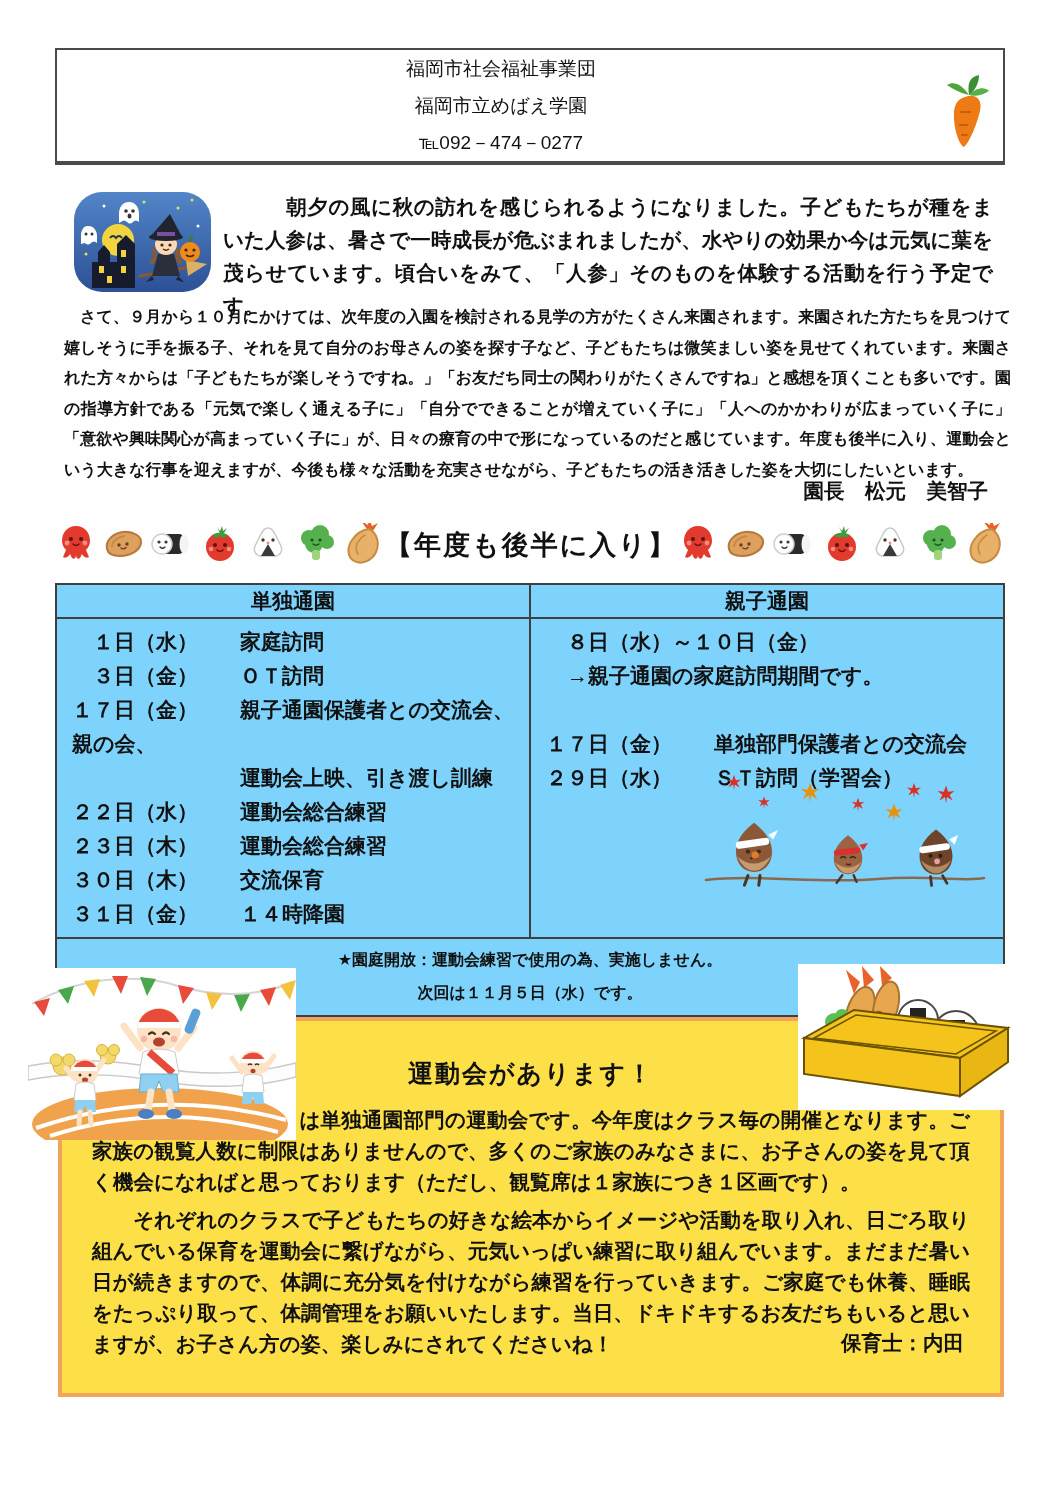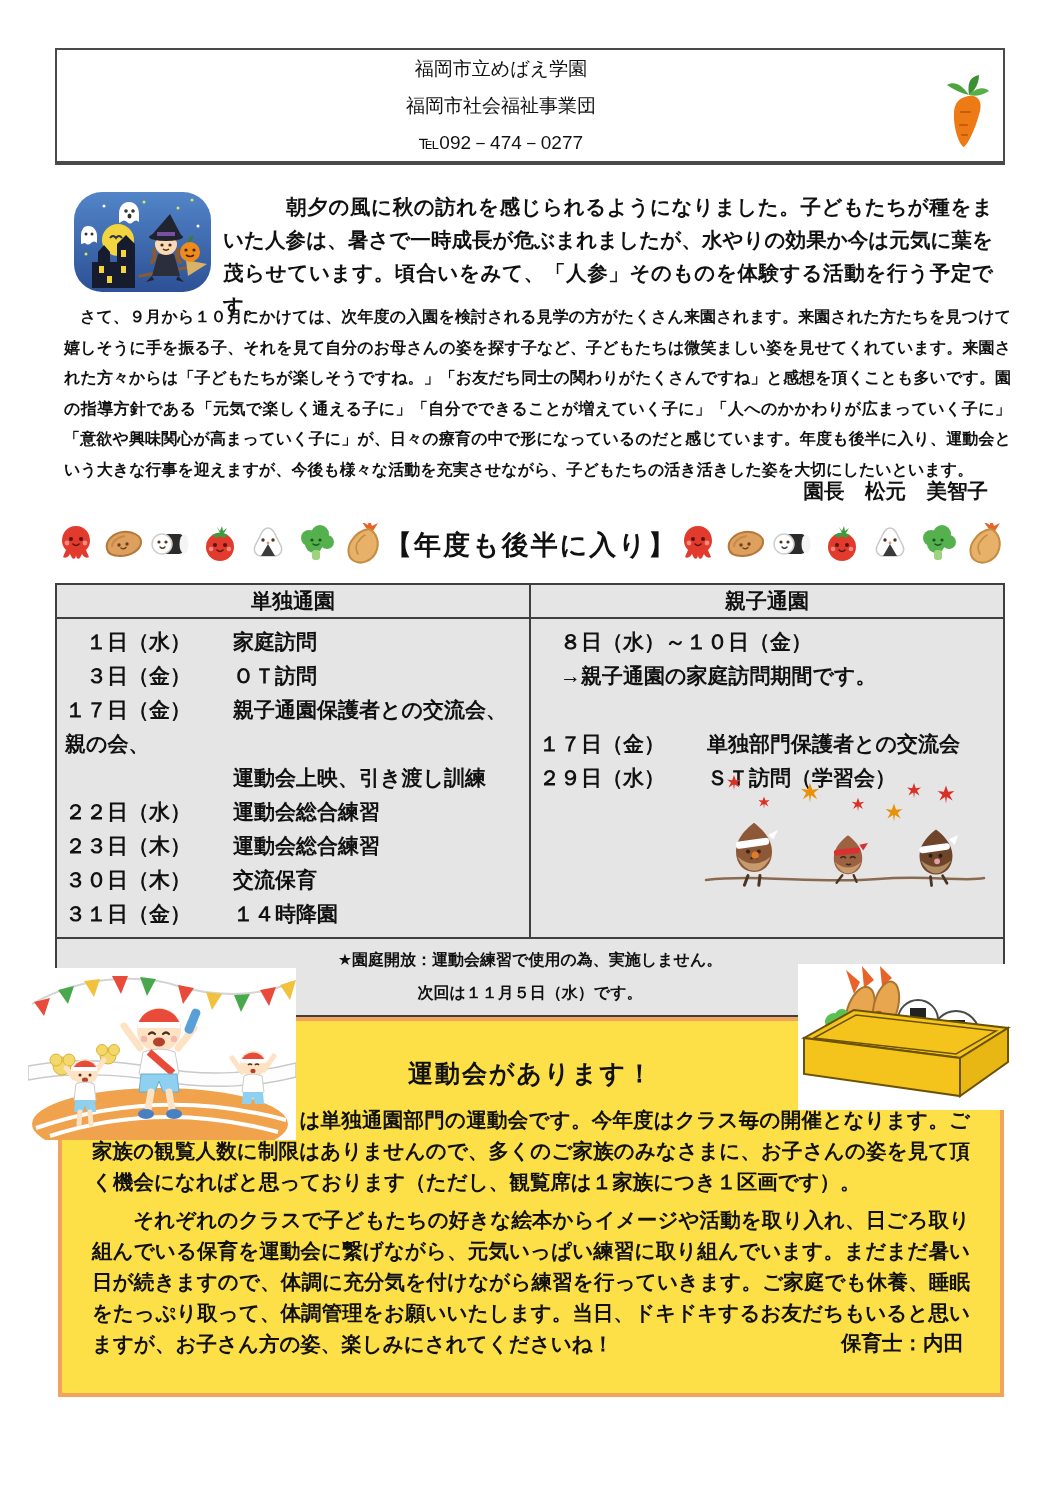--- a/index.html
+++ b/index.html
@@ -45,27 +45,27 @@
   .decor-row{
     position:absolute;left:55px;top:517px;width:950px;height:56px;
     display:flex;align-items:center;
   }
   .food-group{display:flex;gap:6px;align-items:flex-end;}
   .food-icon{width:42px;height:44px;}
   .schedule-heading{flex:1;text-align:center;font-size:27px;font-weight:bold;letter-spacing:2px;white-space:nowrap;}
   
   .events-table{
     position:absolute;left:55px;top:583px;width:950px;border-collapse:collapse;table-layout:fixed;
-    background:#e5e5e5;
+    background:#7dd3fc;
   }
   .events-table th,.events-table td{border:2px solid #3f3f3f;}
   .events-table th{font-size:21px;font-weight:bold;text-align:center;padding:2px 0;height:26px;}
   .body-cell{
     height:285px;vertical-align:top;font-size:21px;line-height:34px;
-    padding:6px 8px;white-space:pre-line;font-weight:bold;
+    padding:6px 15px;white-space:pre-line;font-weight:bold;
   }
   .note-cell{text-align:center;font-size:16px;line-height:33px;padding:4px 0 6px;font-weight:bold;}
   .chestnuts-wrap{position:absolute;left:698px;top:768px;width:292px;height:128px;z-index:3;}
   
   .sports-box{
     position:absolute;left:58px;top:1017px;width:946px;height:380px;
     border:4px solid #f2a35c;box-sizing:border-box;z-index:1;background:#fde047;
   }
   .sports-heading{margin:36px 0 0 0;text-align:center;font-size:25px;font-weight:bold;letter-spacing:2px;}
   .sports-para{margin:14px 30px 0;font-size:20.5px;line-height:31px;text-align:justify;font-weight:bold;}
@@ -132,22 +132,22 @@
     <g id="ic-ebifry">
       <path d="M24 6 L18 -2 L25 2 L26 -5 L29 3 L35 0 L30 8 Z" fill="#e8622a"></path>
       <path d="M26 6 C34 10 37 20 33 29 C29 38 18 42 11 38 C4 34 4 24 9 17 C13 11 19 7 26 6 Z" fill="#e8b169" stroke="#c68c42" stroke-width="2"></path>
       <path d="M14 20 q-2 6 1 11 M22 12 q-4 2 -7 7" stroke="#c68c42" stroke-width="1.6" fill="none" stroke-linecap="round"></path>
     </g>
   </defs>
 </svg>
 
 <div class="header-box">
   <div class="header-org-cell">
+    <div>福岡市社会福祉事業団</div>
     <div>福岡市立めばえ学園</div>
-    <div>福岡市社会福祉事業団</div>
     <div>℡092－474－0277</div>
     <span class="carrot-wrap">
       <svg viewBox="0 0 46 80" width="46" height="80">
         <path d="M24 21 C16 9 8 7 2 11 C8 15 15 19 24 21 Z" fill="#4da43e"></path>
         <path d="M24 21 C22 7 26 3 34 1 C34 9 30 17 24 21 Z" fill="#3d8f33"></path>
         <path d="M24 21 C32 13 40 13 44 17 C38 21 30 23 24 21 Z" fill="#56b047"></path>
         <path d="M20 23 C30 19 38 25 35 37 C31 53 24 69 19 73 C14 71 8 53 9 38 C10 28 14 25 20 23 Z" fill="#ee7a16"></path>
         <path d="M16 38 h9 M15 51 h7 M17 61 h5" stroke="#c45f08" stroke-width="2" stroke-linecap="round"></path>
       </svg>
     </span>

